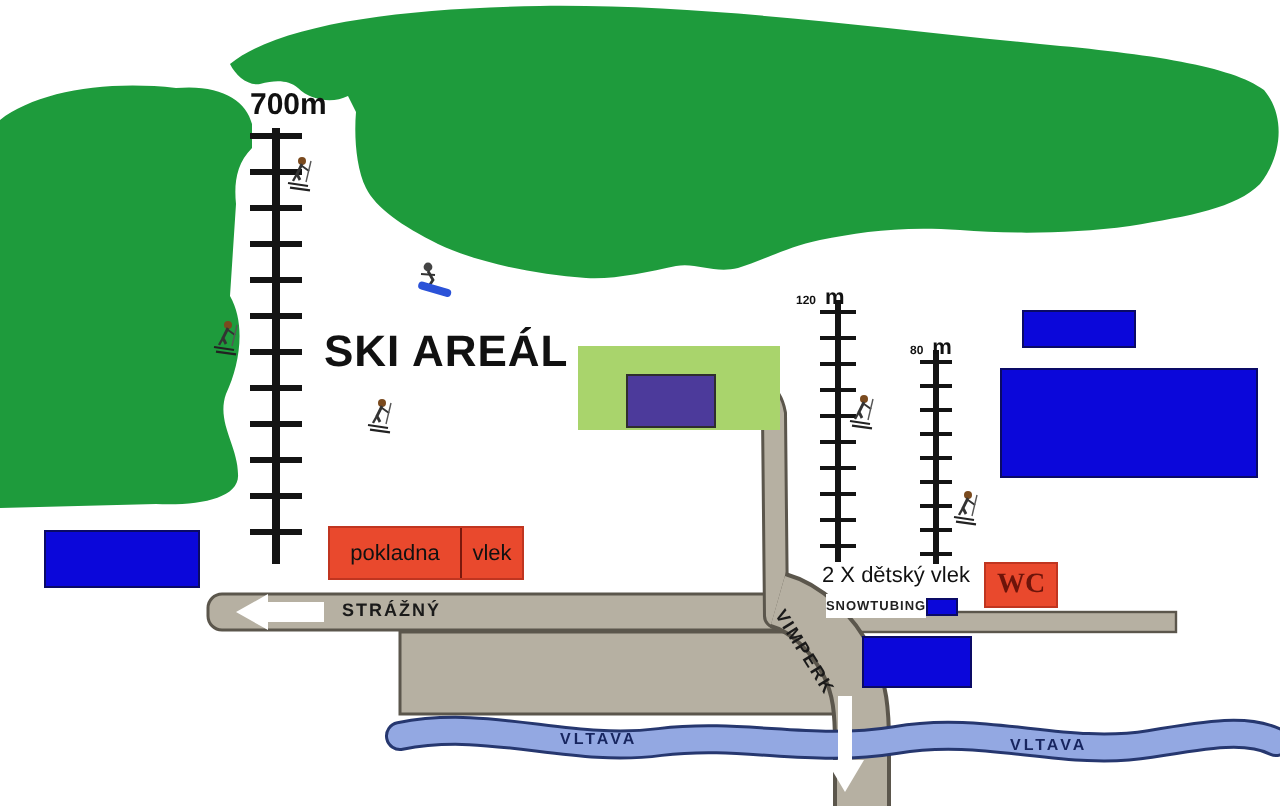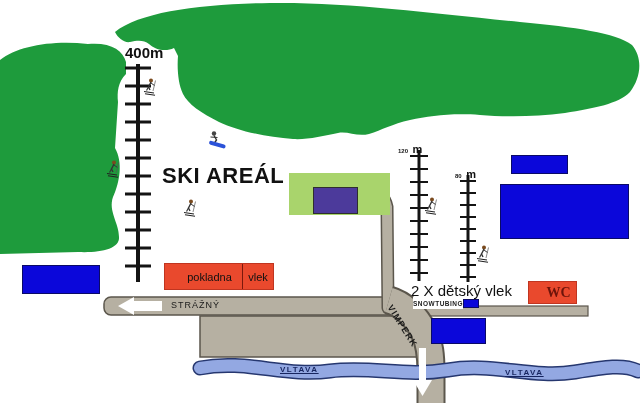--- a/index.html
+++ b/index.html
@@ -11,46 +11,46 @@
   svg.layer { position:absolute; left:0; top:0; }
 
   
   .lbl-400m   { left:125px; top:44px;  font-size:15px; font-weight:bold; color:#111; }
   .lbl-title  { left:162px; top:163px; font-size:22px; font-weight:bold; color:#111; letter-spacing:0.5px; }
   .lift-label { color:#111; white-space:nowrap; }
   .lift-label .tiny { font-size:6px; font-weight:bold; }
   .lift-label .unit { font-size:11px; font-weight:bold; }
   .lbl-lift2  { left:398px; top:139px; }
   .lbl-lift3  { left:455px; top:164px; }
-  .lbl-vlek   { left:411px; top:282px; font-size:15px; color:#111; white-space:nowrap; }
+  .lbl-vlek   { left:411px; top:282px; font-size:11px; color:#111; white-space:nowrap; }
   .lbl-snowtubing {
     left:413px; top:297px; width:50px; height:12px; background:#ffffff;
     font-size:6.5px; font-weight:bold; color:#222; letter-spacing:0.5px;
     display:flex; align-items:center; justify-content:center;
   }
-  .lbl-strazny { left:171px; top:300px; font-size:9px; font-weight:normal; color:#1a1a1a; letter-spacing:1px;text-align:right; }
+  .lbl-strazny { left:171px; top:300px; font-size:9px; font-weight:bold; color:#1a1a1a; letter-spacing:1px;text-align:right; }
   .lbl-parking { left:212px; top:317px; font-size:31px; font-weight:bold; color:#0d0d0d; letter-spacing:-0.5px; }
   .lbl-vimperk { left:394px; top:303px; font-size:9px; font-weight:bold; color:#1a1a1a;
                  transform:rotate(58deg); transform-origin:left top; letter-spacing:1px; }
-  .lbl-vltava  { font-size:8px; font-weight:bold; color:#17255f; letter-spacing:1.5px;text-decoration:underline; }
+  .lbl-vltava  { font-size:8px; font-weight:bold; color:#17255f; letter-spacing:1.5px; }
   .lbl-vltava-l { left:280px; top:365px; }
   .lbl-vltava-r { left:505px; top:368px; }
 
   
   .bld-green  { left:289px; top:173px; width:101px; height:42px; background:#a9d46c; }
   .bld-purple { left:24px;  top:14px;  width:43px;  height:25px; background:#4c3a9b; border:1px solid #2e2e2e; }
-  .box-red    { background:#e9492d; border:1px solid #c03520;padding-left:12px; }
+  .box-red    { background:#e9492d; border:1px solid #c03520; }
   .bld-services { left:164px; top:263px; width:96px; height:25px; display:flex; }
   .bld-services .cell { display:flex; align-items:center; justify-content:center;
                         font-size:11px; color:#111; height:100%; }
   .cell-pokladna { width:65px; border-right:1.5px solid #7a180c; }
   .cell-bufet    { flex:1; }
   .bld-wc { left:492px; top:281px; width:35px; height:21px;
             display:flex; align-items:center; justify-content:center;
-            font-family:"Liberation Serif", serif; font-weight:bold; font-size:14px; color:#6d140a;margin-left:36px; }
+            font-family:"Liberation Serif", serif; font-weight:bold; font-size:14px; color:#6d140a; }
   .lot-blue { background:#0b07da; border:1px solid #0a0a66; }
   .lot-left     { left:22px;  top:265px; width:76px;  height:27px; }
   .lot-r-small  { left:511px; top:155px; width:55px;  height:17px; }
   .lot-r-big    { left:500px; top:184px; width:127px; height:53px; }
   .lot-mid      { left:431px; top:318px; width:53px;  height:24px; }
   .lot-tiny     { left:463px; top:299px; width:14px;  height:7px; }
 </style>
 </head>
 <body>
 
@@ -177,21 +177,21 @@
   </div>
 
   <div class="abs box-red bld-wc">WC</div>
 
   <div class="abs lot-blue lot-left"></div>
   <div class="abs lot-blue lot-r-small"></div>
   <div class="abs lot-blue lot-r-big"></div>
   <div class="abs lot-blue lot-mid"></div>
   <div class="abs lot-blue lot-tiny"></div>
 
-  <div class="abs lbl-400m">400m</div>
+  <div class="abs lbl-400m">700m</div>
   <div class="abs lbl-title">SKI AREÁL</div>
 
   <div class="abs lift-label lbl-lift2"><span class="tiny">120</span> <span class="unit">m</span></div>
 
   <div class="abs lift-label lbl-lift3"><span class="tiny">80</span> <span class="unit">m</span></div>
 
   <div class="abs lbl-vlek">2 X dětský vlek</div>
   <div class="abs lbl-snowtubing">SNOWTUBING</div>
 
   <div class="abs lbl-strazny">STRÁŽNÝ</div>

